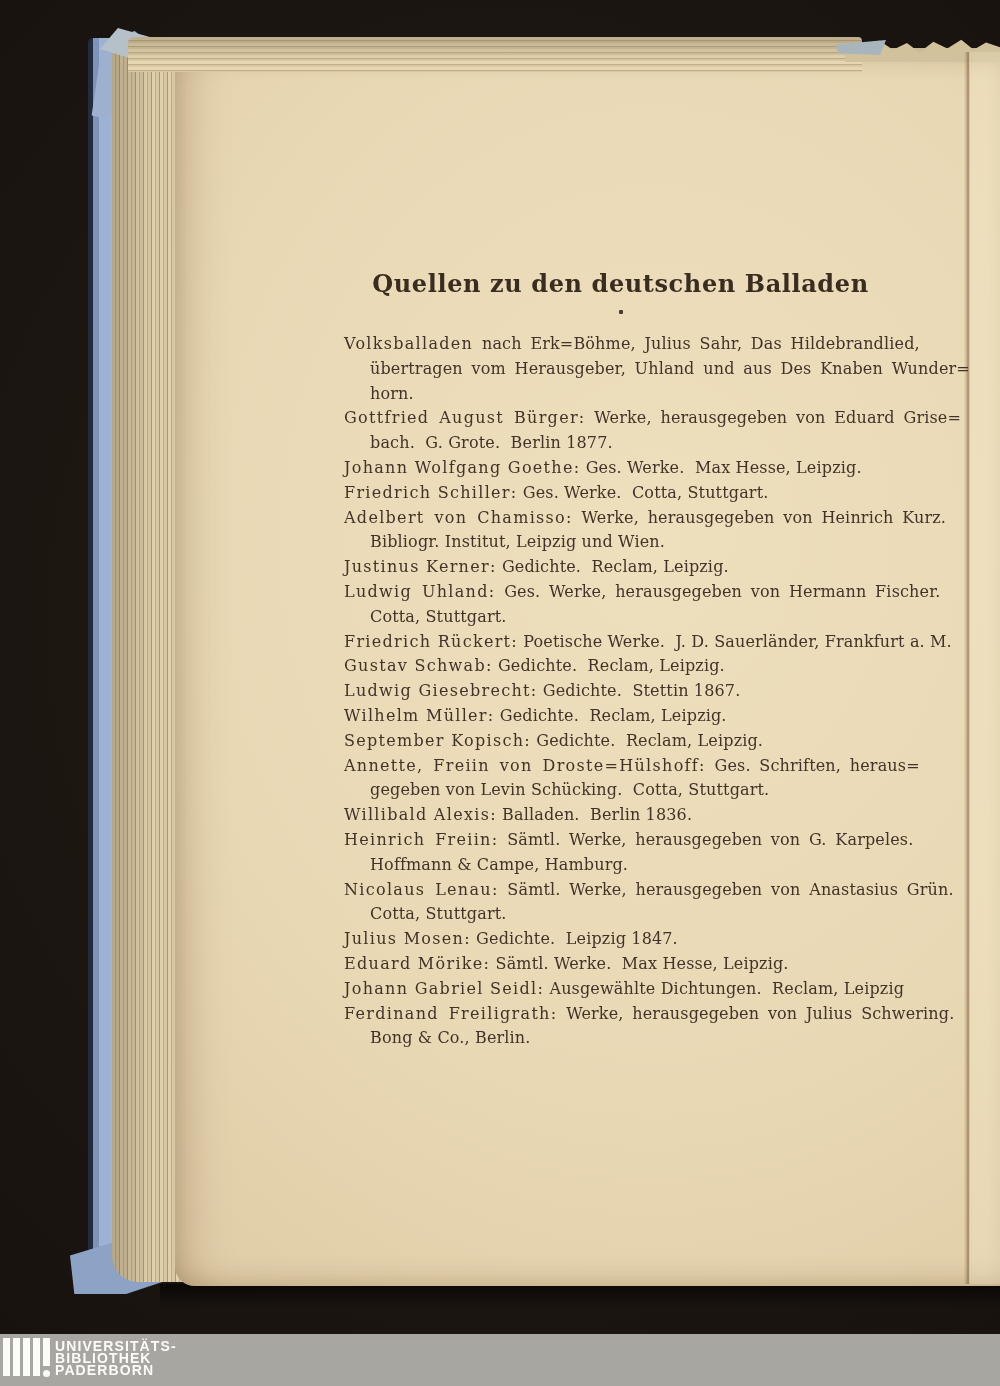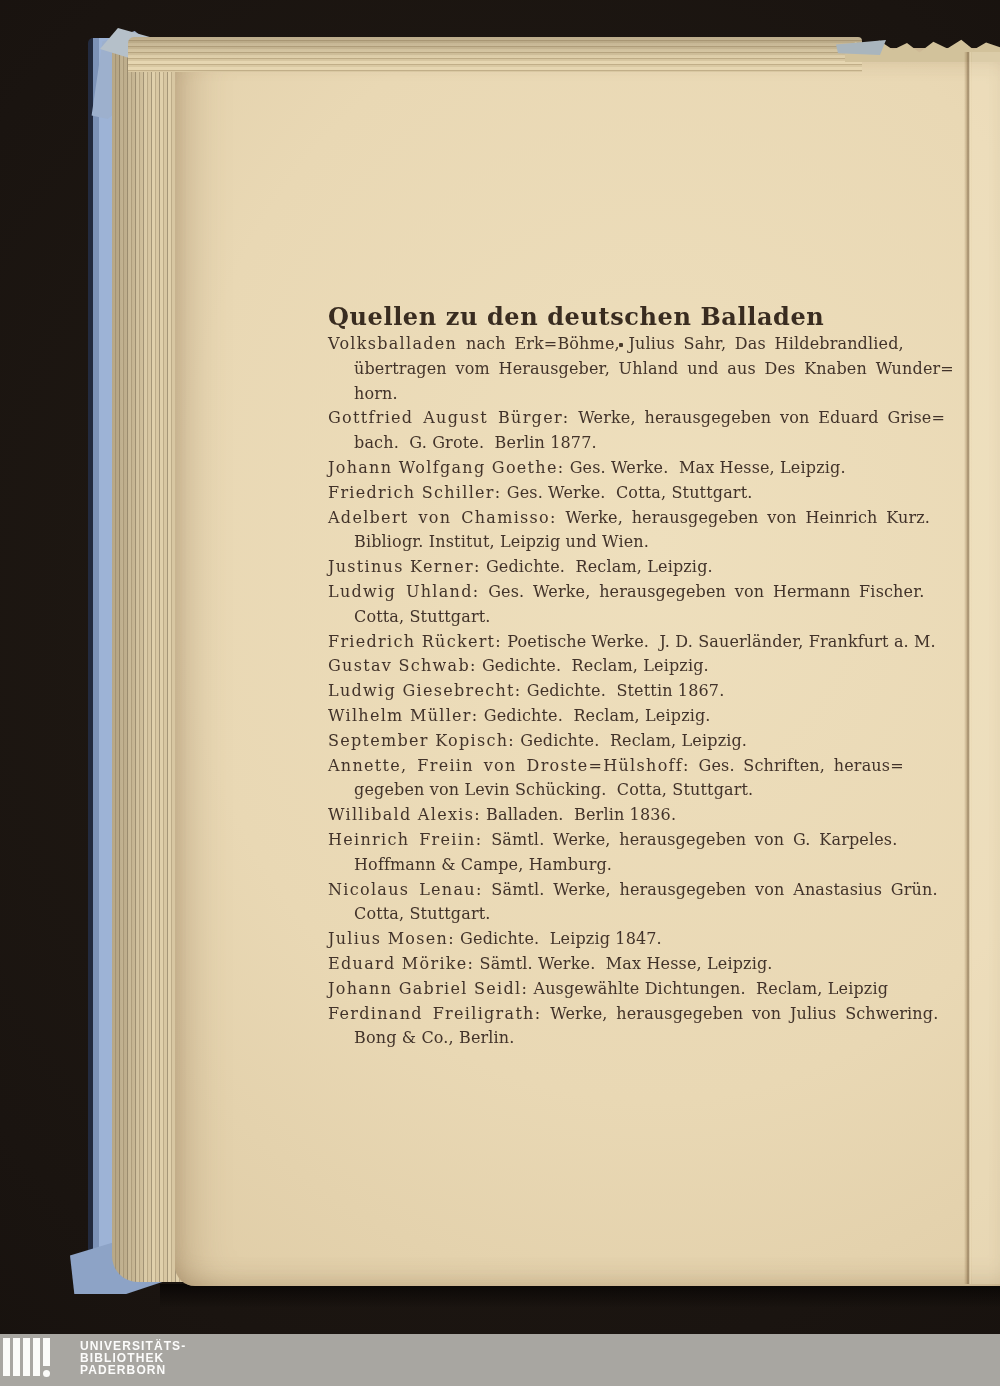--- a/index.html
+++ b/index.html
@@ -65,44 +65,44 @@
     position:absolute;left:972px;top:52px;width:28px;height:1232px;z-index:4;
     background:rgba(250,240,214,.22);
   }
   .page-bottom-shadow{
     position:absolute;left:160px;top:1284px;width:840px;height:24px;z-index:2;
     background:linear-gradient(180deg,rgba(5,3,2,.75),rgba(5,3,2,0));
   }
   
   .text-layer{position:absolute;left:328px;top:269px;width:585px;z-index:6;color:#42332a;}
   .title{
-    font-size:24px;font-weight:700;letter-spacing:.6px;text-align:left;
-    color:#392c20;white-space:pre;margin-top:33px;
+    font-size:24px;font-weight:700;letter-spacing:.6px;text-align:center;
+    color:#392c20;white-space:pre;
   }
   .ornament-dot{width:4px;height:4px;background:#4a3b2c;margin:12px auto 0;border-radius:1px;}
-  .entries{position:absolute;top:63px;left:0;width:100%;}
+  .entries{position:absolute;top:63px;left:16px;width:100%;}
   .line{white-space:pre;line-height:24.8px;height:24.8px;font-size:16px;}
   .line .sp{letter-spacing:1.3px;}
   .line .reg{letter-spacing:.15px;}
   .cont{padding-left:26px;}
   .fill{word-spacing:3.5px;}
   
   .footer{
     position:absolute;left:0;bottom:0;width:1000px;height:52px;z-index:10;
     background:#a8a6a1;
   }
   .logo{position:absolute;left:3px;top:4px;display:flex;gap:3px;}
   .logo .bar{width:7px;height:38px;background:#fbfbf9;}
   .logo .bar.excl{height:28px;}
   .logo .excl-wrap{display:flex;flex-direction:column;align-items:center;gap:4px;}
   .logo .dot{width:7px;height:7px;background:#fbfbf9;border-radius:50%;}
   .logo-text{
     position:absolute;left:55px;top:6px;
     font-family:"Liberation Sans","DejaVu Sans",sans-serif;
-    font-size:12px;font-weight:700;letter-spacing:1.1px;line-height:12px;color:#fcfcfb;margin-left:25px;
+    font-size:14px;font-weight:700;letter-spacing:1.1px;line-height:12px;color:#fcfcfb;
   }
 </style>
 </head>
 <body>
 
 <div class="stage">
 
   <div class="spine"></div>
   <div class="corner-top"></div>
   <div class="corner-top-tape"></div>

